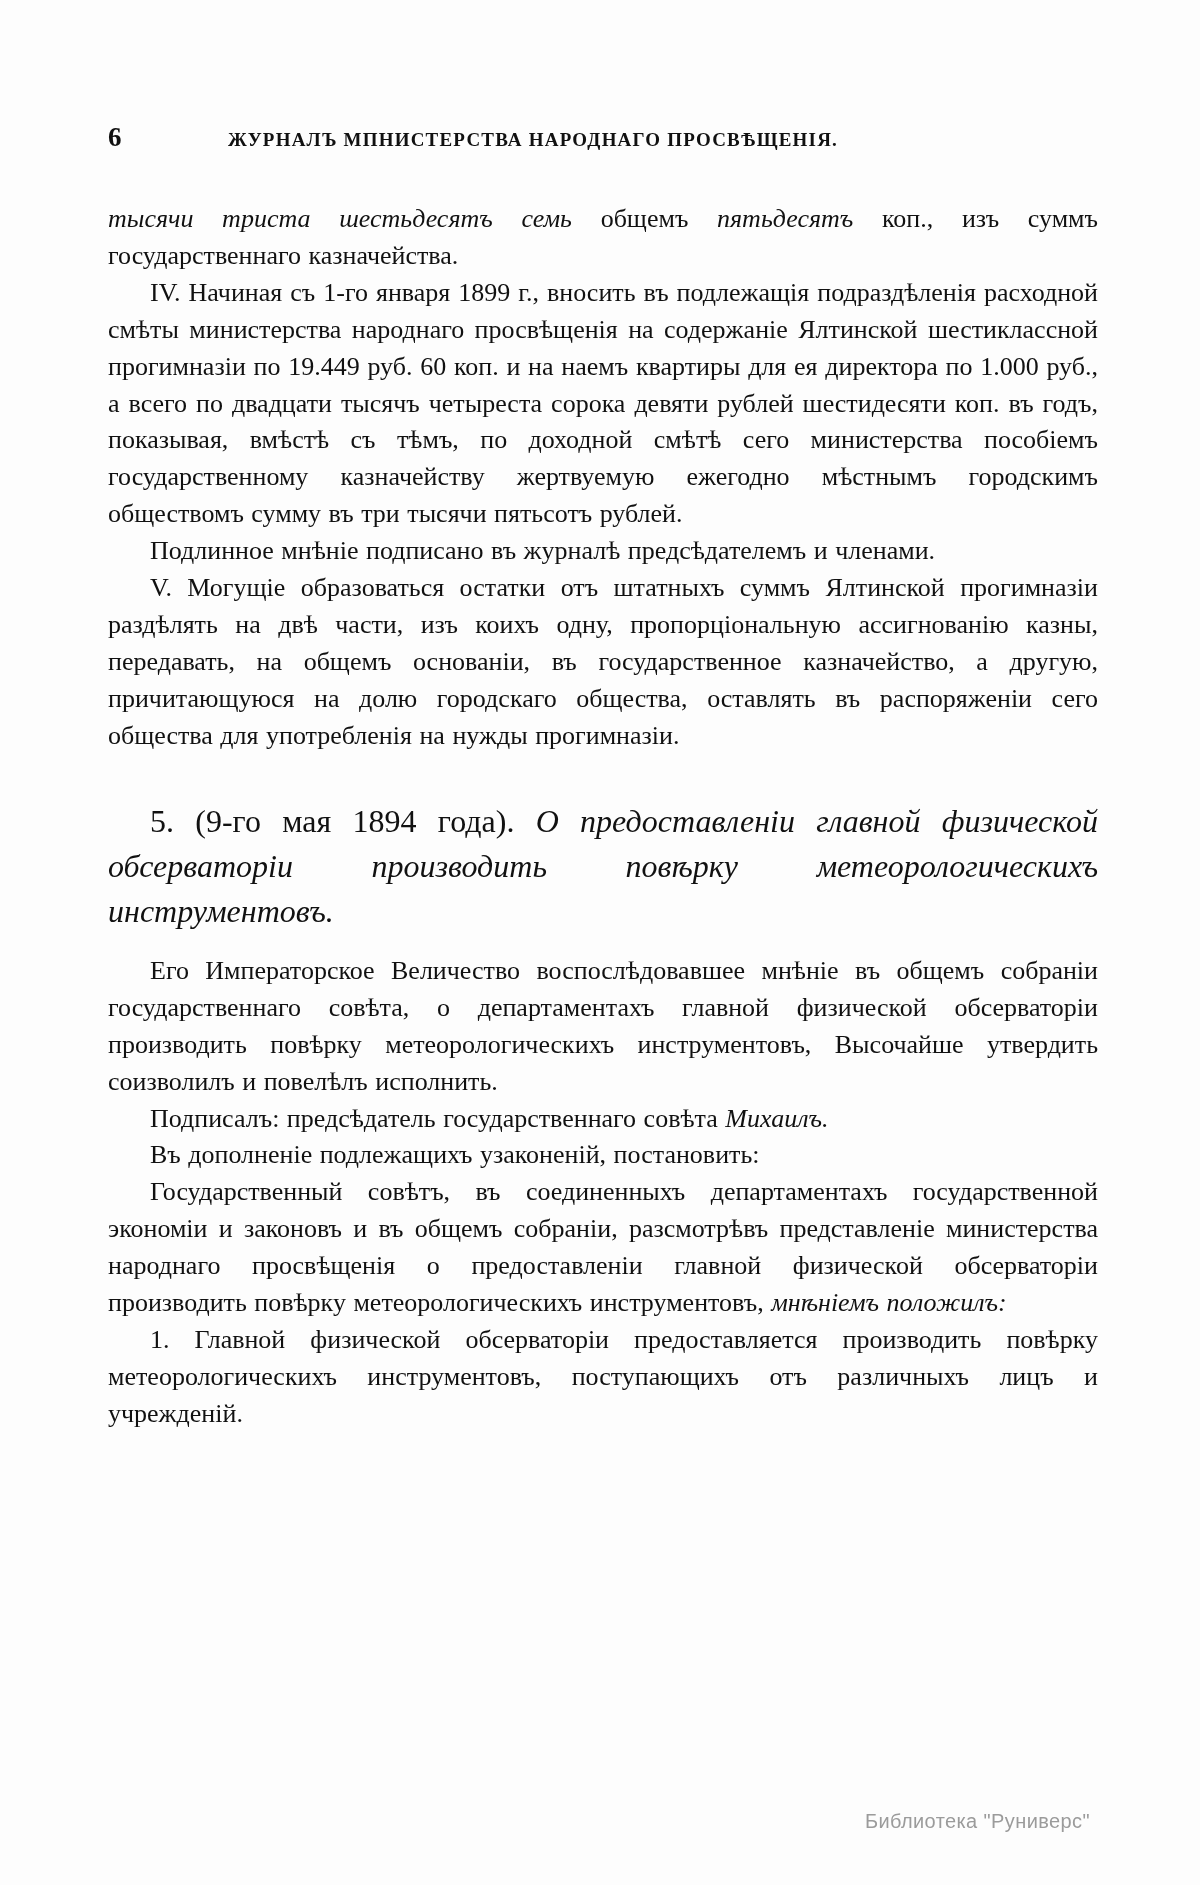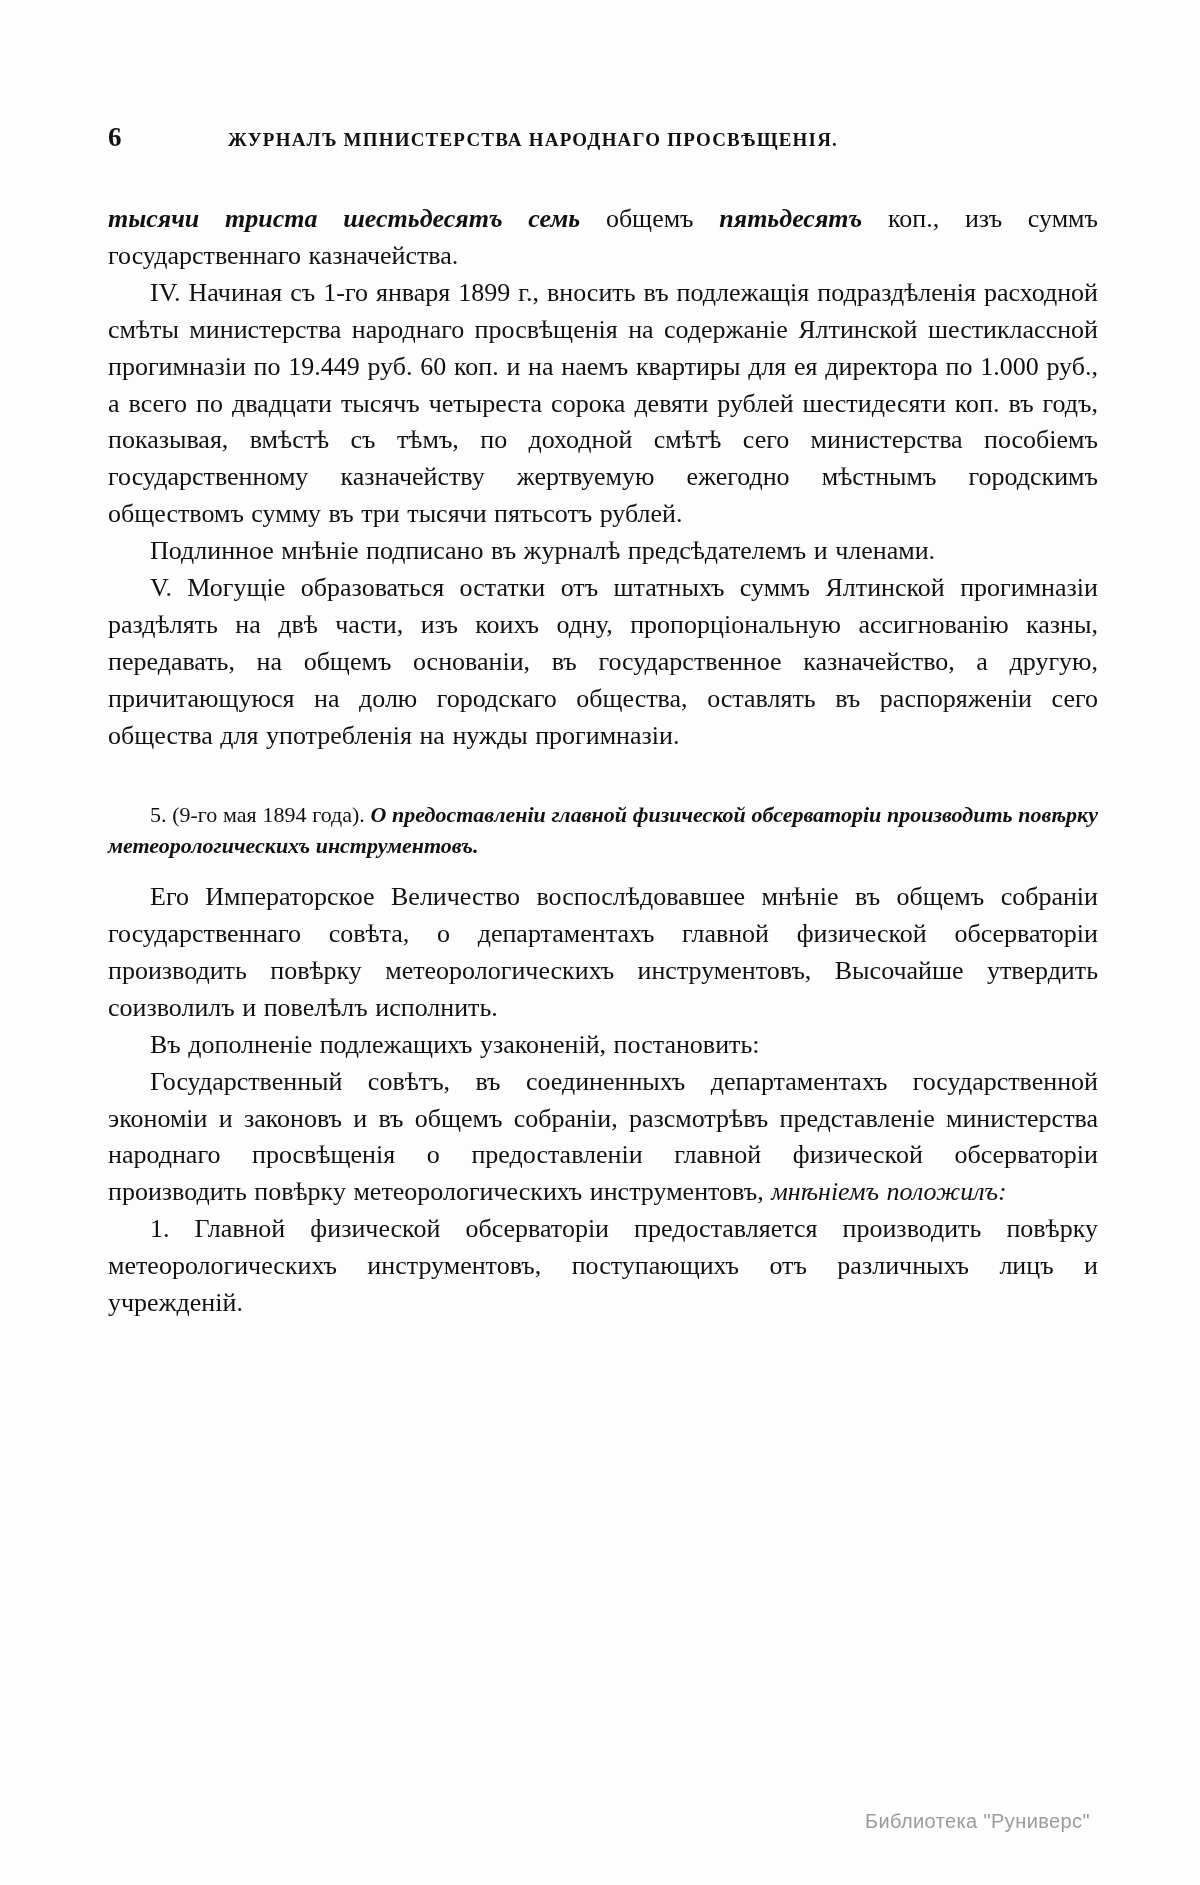--- a/index.html
+++ b/index.html
@@ -54,30 +54,30 @@
     text-justify: inter-word;
     word-spacing: 1px;
   }
   p.indent {
     text-indent: 42px;
   }
   .ital {
     font-style: italic;
   }
   .bold {
-    font-weight: 700;
+    font-weight: 400;
   }
   .section-gap {
     height: 44px;
   }
   .small-gap {
     height: 18px;
   }
   .item-heading {
-    font-size: 22px;
+    font-size: 32px;
     line-height: 1.42;
     text-align: justify;
     margin: 0;
     text-indent: 42px;
   }
   .subhead {
     text-align: center;
     font-size: 25px;
     font-weight: 700;
     letter-spacing: 0.6px;
@@ -113,20 +113,21 @@
     <p class="para indent">V. Могущіе образоваться остатки отъ штатныхъ суммъ Ялтинской прогимназіи раздѣлять на двѣ части, изъ коихъ одну, пропорціональную ассигнованію казны, передавать, на общемъ основаніи, въ государственное казначейство, а другую, причитающуюся на долю городскаго общества, оставлять въ распоряженіи сего общества для употребленія на нужды прогимназіи.</p>
 
     <div class="section-gap"></div>
 
     <p class="item-heading"><span>5. (9-го мая 1894 года). </span><span class="ital bold">О предоставленіи главной физической обсерваторіи производить повѣрку метеорологическихъ инструментовъ.</span></p>
 
     <div class="small-gap"></div>
 
     <p class="para indent">Его Императорское Величество воспослѣдовавшее мнѣніе въ общемъ собраніи государственнаго совѣта, о департаментахъ главной физической обсерваторіи производить повѣрку метеорологическихъ инструментовъ, Высочайше утвердить соизволилъ и повелѣлъ исполнить.</p>
 
+    <p class="para indent"><span>Подписалъ: предсѣдатель государственнаго совѣта </span><span class="ital">Михаилъ.</span></p>
 
 
     <p class="para indent">Въ дополненіе подлежащихъ узаконеній, постановить:</p>
 
     <p class="para indent"><span>Государственный совѣтъ, въ соединенныхъ департаментахъ государственной экономіи и законовъ и въ общемъ собраніи, разсмотрѣвъ представленіе министерства народнаго просвѣщенія о предоставленіи главной физической обсерваторіи производить повѣрку метеорологическихъ инструментовъ, </span><span class="ital">мнѣніемъ положилъ:</span></p>
 
     <p class="para indent">1. Главной физической обсерваторіи предоставляется производить повѣрку метеорологическихъ инструментовъ, поступающихъ отъ различныхъ лицъ и учрежденій.</p>
 
   </div>
 

